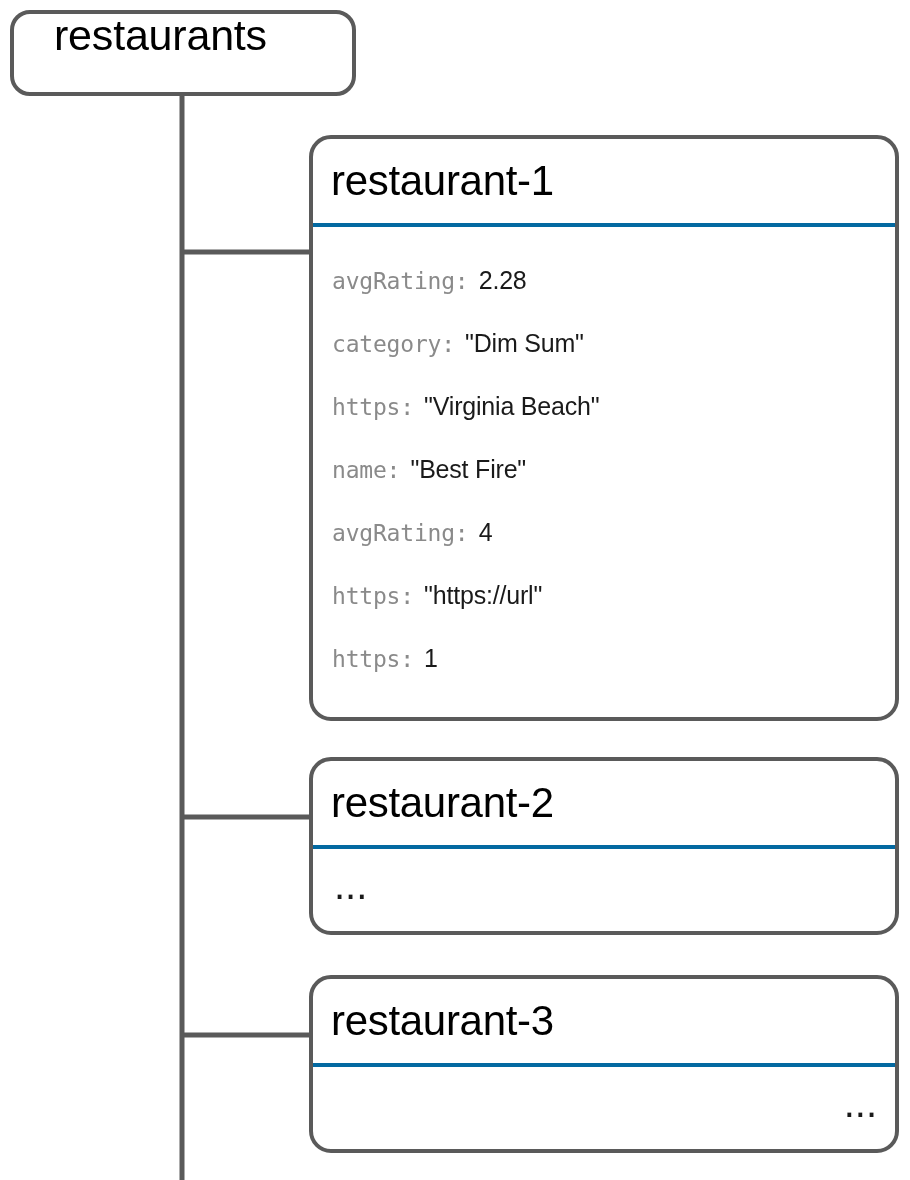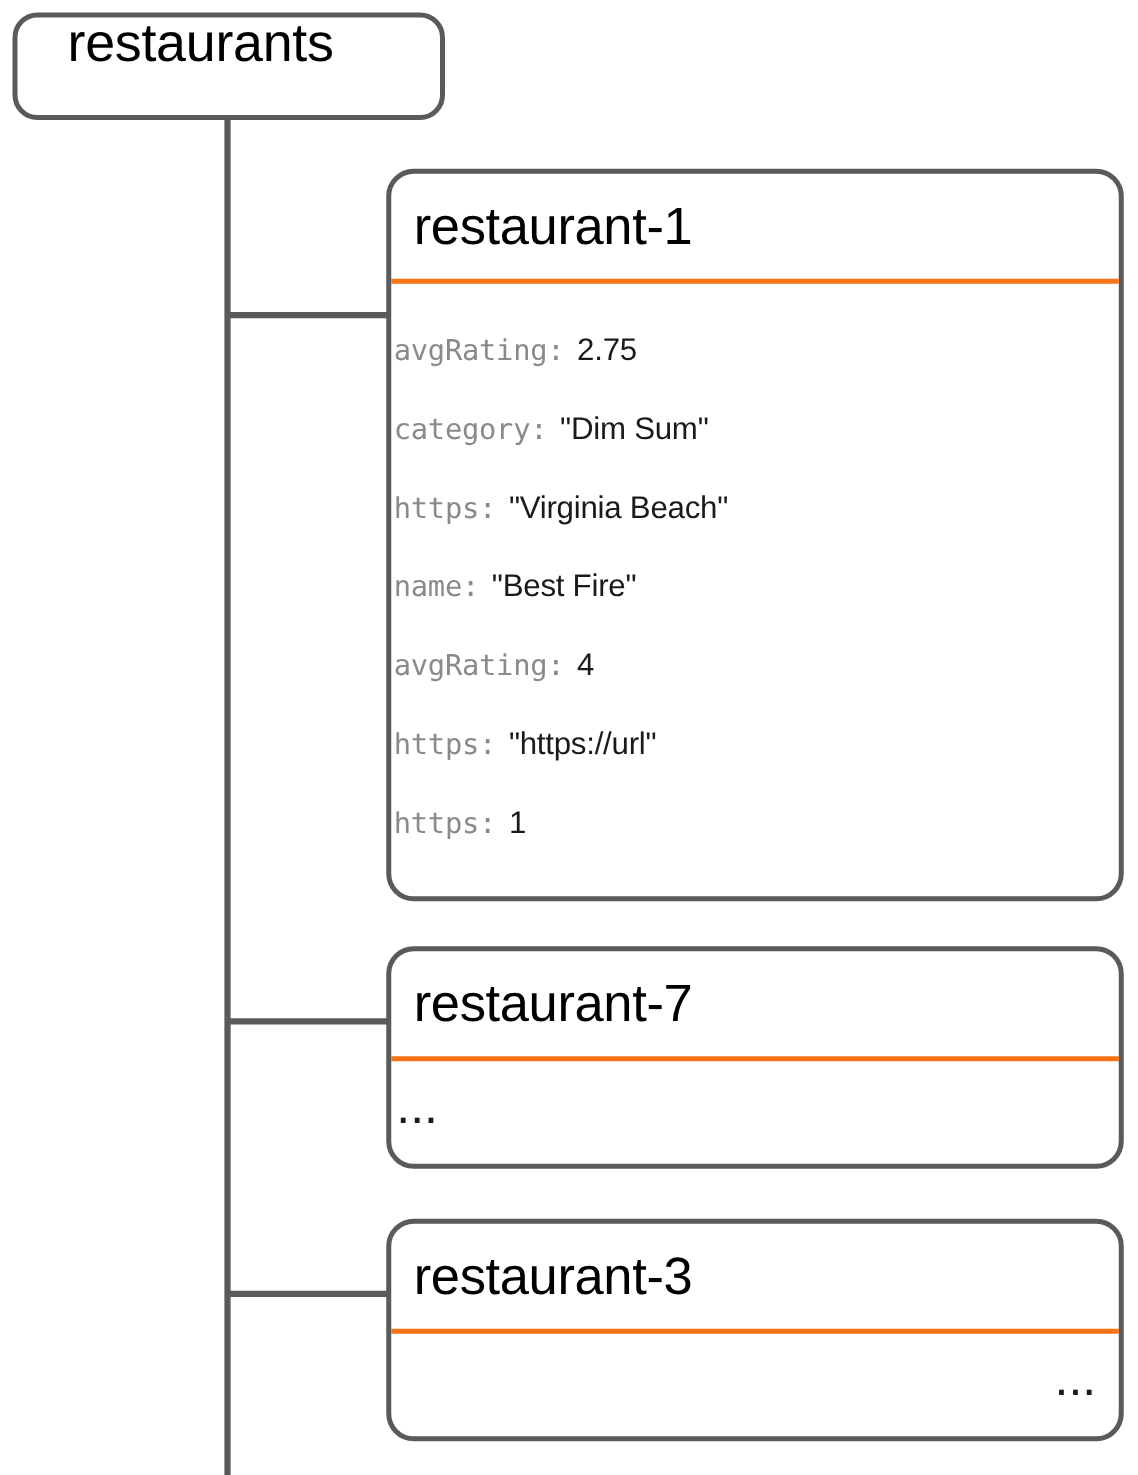--- a/index.html
+++ b/index.html
@@ -66,33 +66,33 @@
   .doc-node.expanded { top: 135px;  height: 586px; }
   .doc-node.stub-1   { top: 757px;  height: 178px; }
   .doc-node.stub-2   { top: 975px;  height: 178px; text-align: right; }
 
   .doc-header {
     box-sizing: border-box;
     height: 88px;
     display: flex;
     align-items: center;
     padding-left: 18px;
-    border-bottom: 4px solid #f97316;
+    border-bottom: 4px solid #0369a1;
   }
   .doc-title {
     font-size: 42px;
     line-height: 1;
     color: #000000;
     letter-spacing: -0.3px;
     white-space: nowrap;
   }
 
   .doc-body {
     box-sizing: border-box;
-    padding: 22px 18px 0 2px;
+    padding: 22px 18px 0 19px;
   }
   .doc-body.stub {
     padding-top: 16px;
   }
 
   .field-row {
     height: 63px;
     display: flex;
     align-items: center;
     white-space: nowrap;
@@ -148,21 +148,21 @@
 
   <div class="node doc-node expanded">
     <div class="doc-header">
       <span class="doc-title">restaurant-1</span>
     </div>
     <div class="doc-body">
 
       <div class="field-row">
         <span class="field-key">avgRating</span>
         <span class="field-colon">:</span>
-        <span class="field-value">2.75</span>
+        <span class="field-value">2.28</span>
       </div>
 
       <div class="field-row">
         <span class="field-key">category</span>
         <span class="field-colon">:</span>
         <span class="field-value">"Dim Sum"</span>
       </div>
 
       <div class="field-row">
         <span class="field-key">https</span>
@@ -192,21 +192,21 @@
         <span class="field-key">https</span>
         <span class="field-colon">:</span>
         <span class="field-value">1</span>
       </div>
 
     </div>
   </div>
 
   <div class="node doc-node stub-1">
     <div class="doc-header">
-      <span class="doc-title">restaurant-7</span>
+      <span class="doc-title">restaurant-2</span>
     </div>
     <div class="doc-body stub">
       <span class="ellipsis">...</span>
     </div>
   </div>
 
   <div class="node doc-node stub-2">
     <div class="doc-header">
       <span class="doc-title">restaurant-3</span>
     </div>

